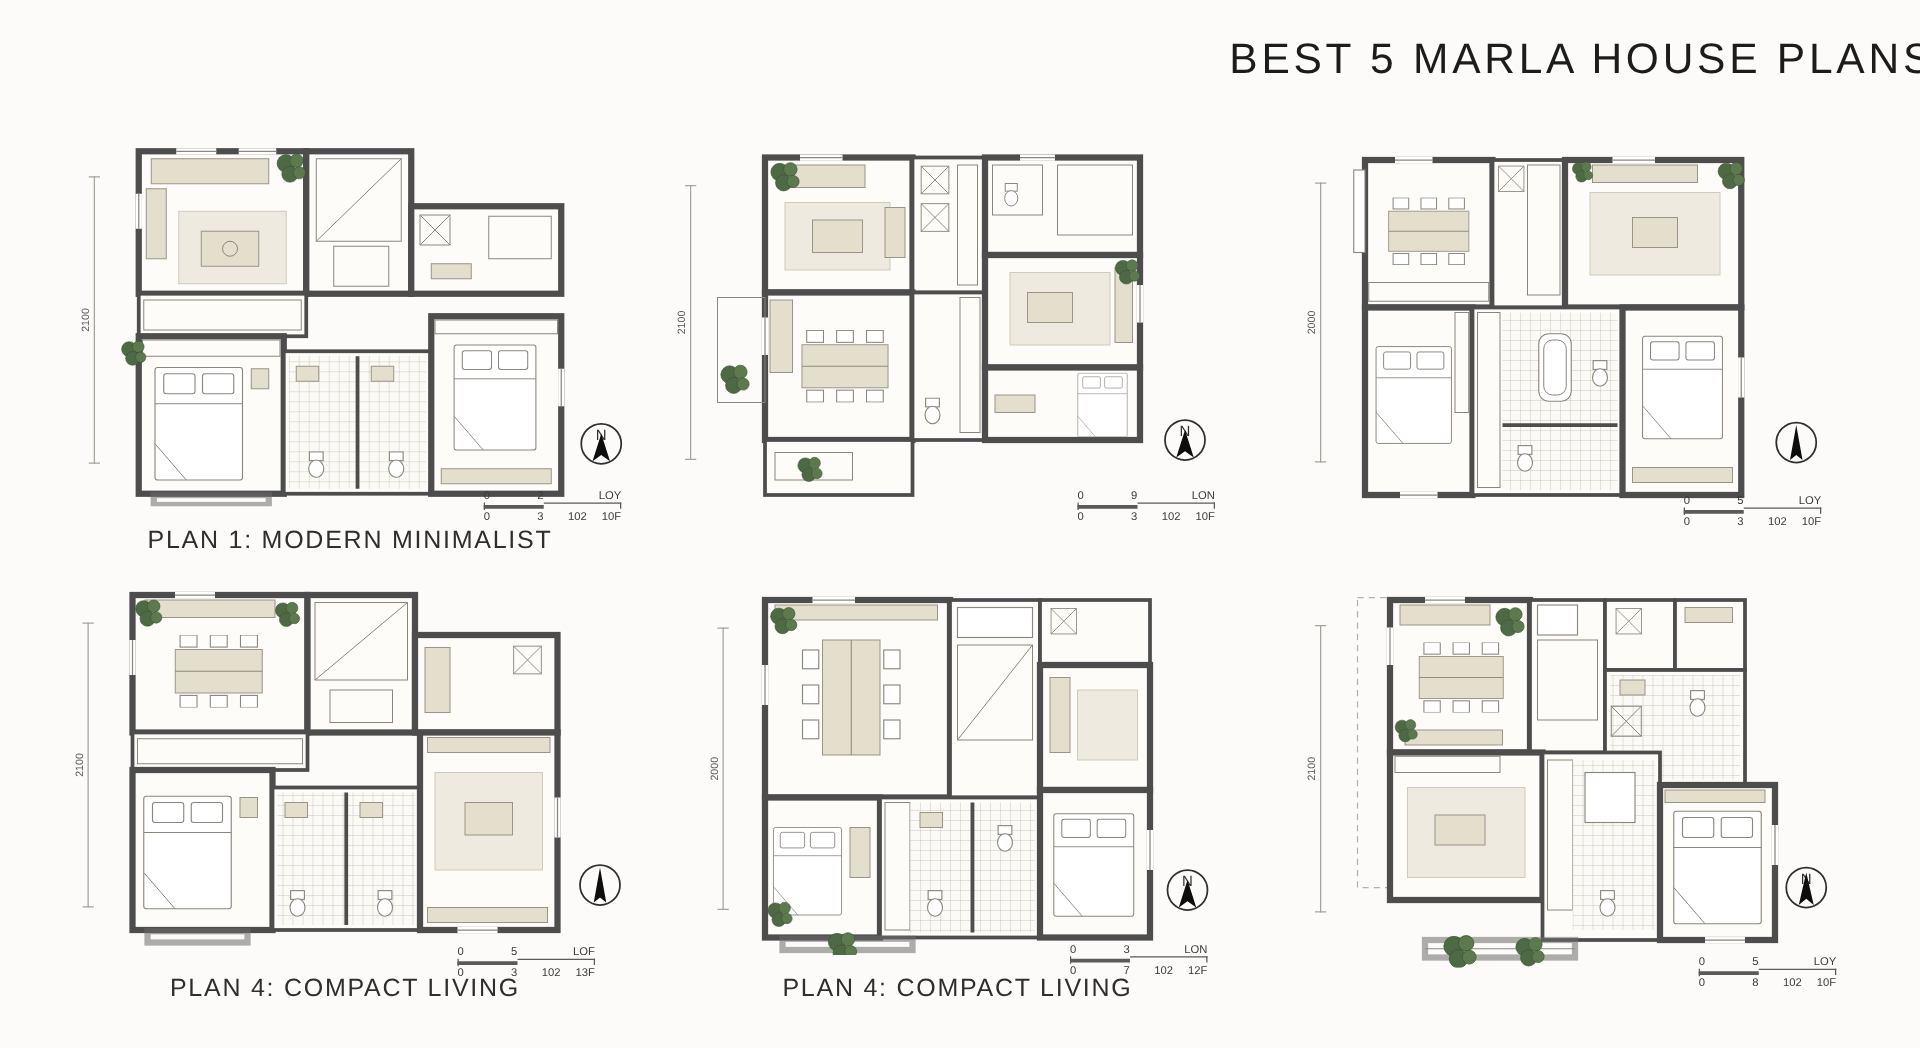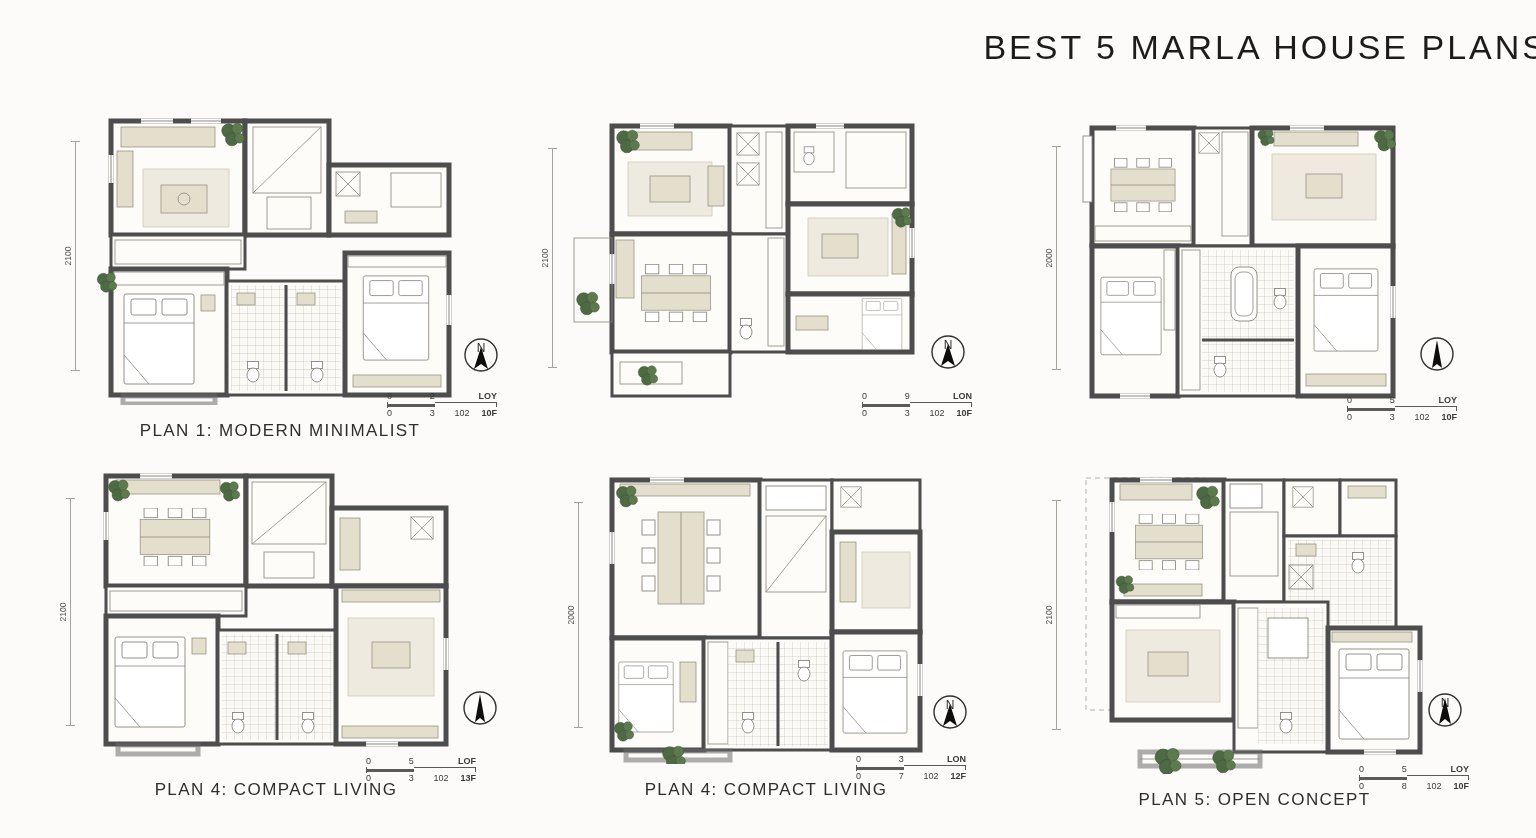--- a/index.html
+++ b/index.html
@@ -11,42 +11,42 @@
   }
   .title{
     position:absolute;left:0;top:28px;width:100%;margin:0;
     text-align:right;font-size:34px;font-weight:500;
     letter-spacing:3px;color:#1c1c1c;padding-left:12px;
   }
   .plan-card{position:absolute;}
   .plan-card svg.plan{position:absolute;left:0;top:0;width:100%;height:100%;}
   .caption{
     position:absolute;left:-30px;right:-30px;top:100%;margin-top:16px;
-    text-align:center;font-size:17px;letter-spacing:1.4px;color:#2e2e2e;
+    text-align:center;font-size:20px;letter-spacing:1.4px;color:#2e2e2e;
   }
   
   .dimline{position:absolute;width:1px;background:#a7a29a;}
   .dimline::before,.dimline::after{
     content:"";position:absolute;left:-4px;width:9px;height:1px;background:#a7a29a;
   }
   .dimline::before{top:0;} .dimline::after{bottom:0;}
   .dimtext{
     position:absolute;top:50%;left:-7px;transform:translate(-50%,-50%) rotate(-90deg);
     font-size:8.5px;color:#555;background:#fcfbf9;padding:0 3px;white-space:nowrap;
   }
   
   .compass{position:absolute;width:44px;height:50px;}
   .cring{fill:none;stroke:#2f2f2f;stroke-width:1.4;}
   .cneedle{fill:#0d0d0d;}
   .ctext{font-size:12px;fill:#2f2f2f;text-anchor:middle;font-family:"Liberation Sans",sans-serif;}
   
   .scalebar{position:absolute;width:112px;font-size:9px;color:#3a3a3a;}
   .sb-row{position:relative;height:11px;}
   .sb-row span{position:absolute;top:0;}
-  .s0{left:2px;} .s1{left:40%;} .s2{left:62%;} .sR{right:0;font-weight:bold;}
+  .s0{left:2px;} .s1{left:40%;} .s2{left:62%;} .sR{right:0;}
   .sb-bar{position:relative;height:6px;}
   .sb-left{position:absolute;left:2px;width:43%;top:2px;height:3px;background:#5a5a5a;}
   .sb-right{position:absolute;left:45%;right:0;top:0;height:4px;
     border-top:1.4px solid #5a5a5a;border-right:1.4px solid #5a5a5a;}
   .sb-tick{position:absolute;left:2px;top:0;width:1.4px;height:6px;background:#5a5a5a;}
   
   .rm{fill:#fdfcf9;stroke:#4d4d4d;stroke-width:5;}
   .rm2{fill:#fdfcf9;stroke:#4d4d4d;stroke-width:3;}
   .thin{fill:none;stroke:#8a867c;stroke-width:.8;}
   .fn{fill:#e4decd;stroke:#9a9488;stroke-width:.8;}
@@ -651,14 +651,13 @@
         <div class="sb-left"></div>
         <div class="sb-right"></div>
       </div>
     <div class="sb-row">
       <span class="s0">0</span>
       <span class="s1">8</span>
       <span class="s2">102</span>
       <span class="sR">10F</span>
     </div>
   </div>
-  <div class="caption">PLAN 5: OPEN CONCEPT</div>
 </div>
 
 </body></html>

